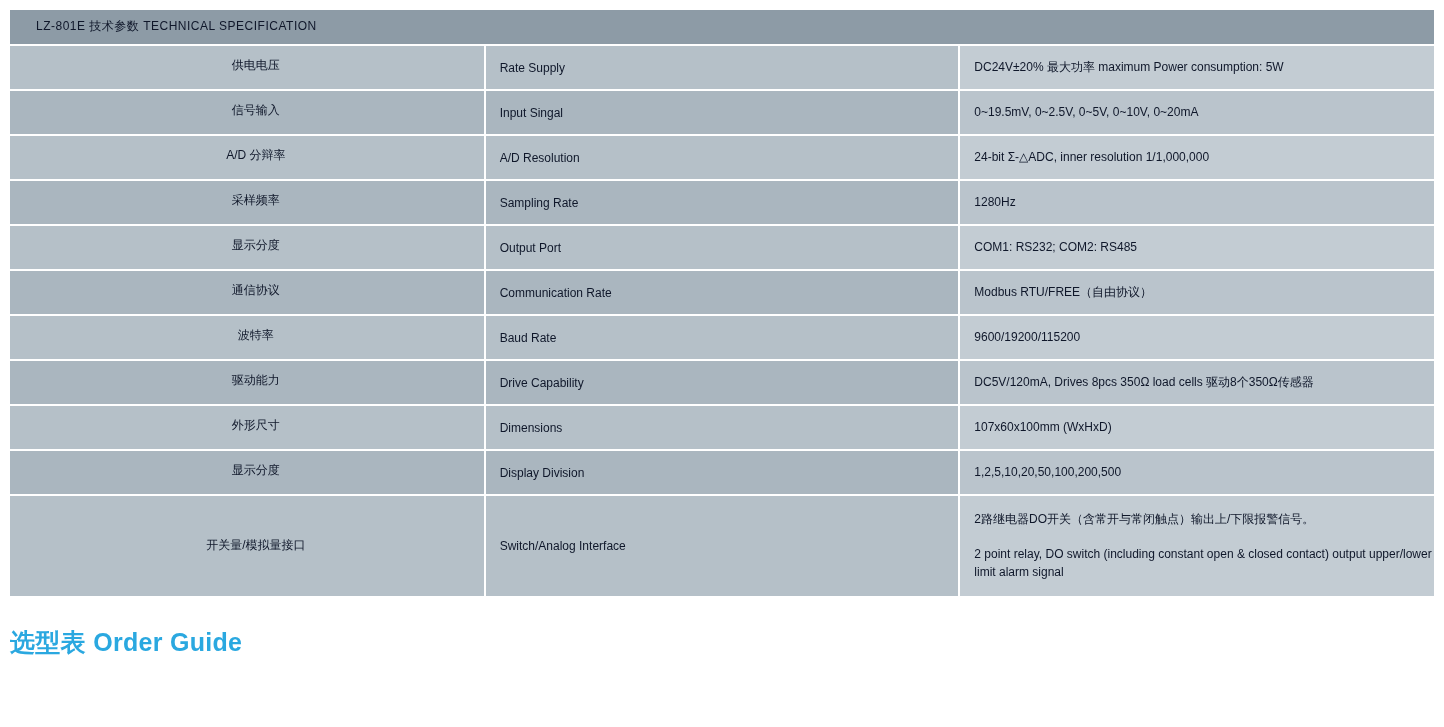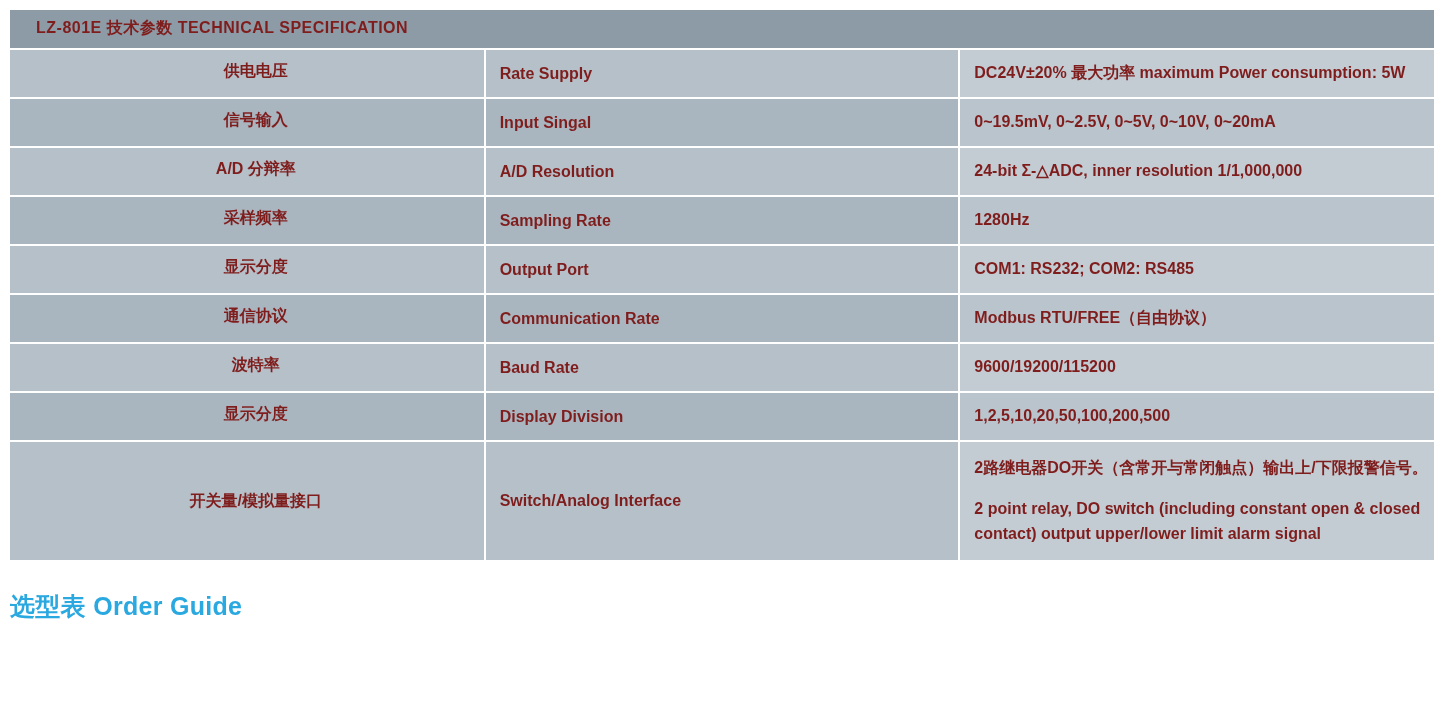--- a/index.html
+++ b/index.html
@@ -28,24 +28,23 @@
     color: #ffffff;
     font-size: 22px;
     font-weight: 400;
     letter-spacing: 0.5px;
     padding: 8px 0 9px 26px;
     border-bottom: 2px solid #ffffff;
   }
   .spec-table td {
     border-bottom: 2px solid #ffffff;
     border-right: 2px solid #ffffff;
-    color: #7f1d1d;
-    font-size: 16px;
+    color: #0f172a;
+    font-size: 12px;
     vertical-align: middle;
-    font-weight: bold;
   }
   .spec-table tr td:last-child { border-right: none; }
 
   .col-cn {
     width: 182px;
     padding: 11px 0 15px 18px;
     background: #b5c0c8;
     text-align: center;
   }
   .col-en {
@@ -134,21 +133,35 @@
       </tr>
 
       <tr>
         <td class="col-cn">波特率</td>
         <td class="col-en">Baud Rate</td>
         <td class="col-val">
           <span class="val-line">9600/19200/115200</span>
         </td>
       </tr>
 
+      <tr class="row-alt">
+        <td class="col-cn">驱动能力</td>
+        <td class="col-en">Drive Capability</td>
+        <td class="col-val">
+          <span class="val-line">DC5V/120mA, Drives 8pcs 350Ω load cells 驱动8个350Ω传感器</span>
+        </td>
+      </tr>
 
+      <tr>
+        <td class="col-cn">外形尺寸</td>
+        <td class="col-en">Dimensions</td>
+        <td class="col-val">
+          <span class="val-line">107x60x100mm (WxHxD)</span>
+        </td>
+      </tr>
 
       <tr class="row-alt">
         <td class="col-cn">显示分度</td>
         <td class="col-en">Display Division</td>
         <td class="col-val">
           <span class="val-line">1,2,5,10,20,50,100,200,500</span>
         </td>
       </tr>
 
       <tr class="tall">

